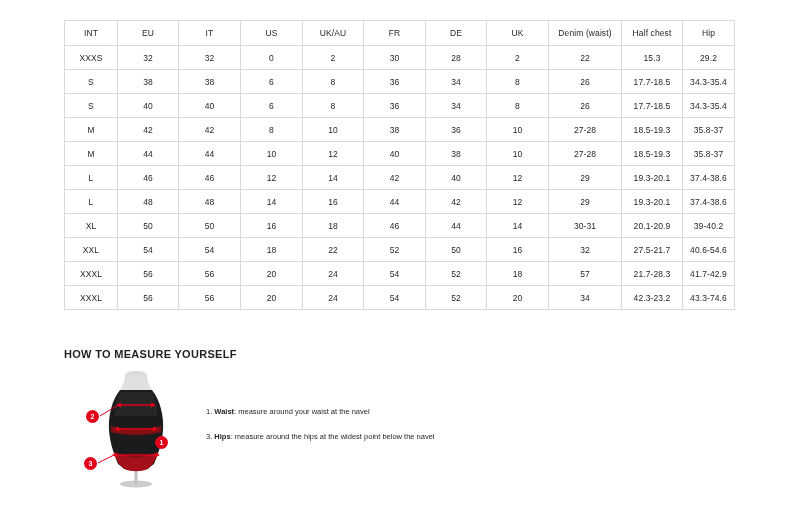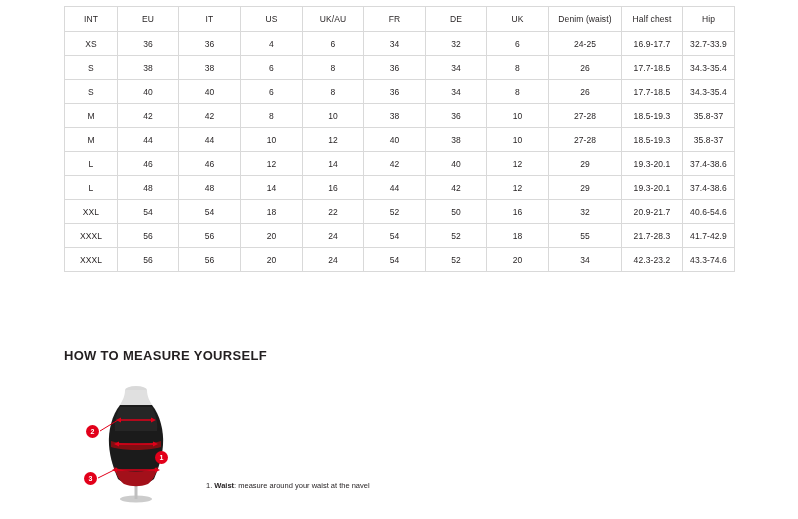--- a/index.html
+++ b/index.html
@@ -17,21 +17,21 @@
   }
   .page {
     position: relative;
     width: 798px;
     height: 519px;
   }
   
   .table-wrap {
     position: absolute;
     left: 64px;
-    top: 6px;
+    top: 20px;
     width: 670px;
   }
   table.size-table {
     border-collapse: collapse;
     width: 670px;
     table-layout: fixed;
   }
   table.size-table td,
   table.size-table th {
     border: 1px solid #d9d9d9;
@@ -64,30 +64,29 @@
     padding-left: 7px;
   }
   
   .measure {
     position: absolute;
     left: 64px;
     top: 348px;
     width: 670px;
   }
   .measure-title {
-    font-size: 13px;
+    font-size: 11px;
     font-weight: bold;
     letter-spacing: 0.3px;
     color: #231f20;
-    margin-bottom: 12px;
   }
   .measure-body {
     position: relative;
     display: flex;
-    align-items: flex-end;
+    align-items: center;
   }
   .figure {
     position: relative;
     width: 130px;
     height: 130px;
     flex: 0 0 130px;
   }
   .notes {
     margin-left: 12px;
     padding-top: 12px;
@@ -149,31 +148,31 @@
           <th>FR</th>
           <th>DE</th>
           <th>UK</th>
           <th class="left-pad">Denim (waist)</th>
           <th class="left-pad">Half chest</th>
           <th class="left-pad">Hip</th>
         </tr>
       </thead>
       <tbody>
         <tr>
-          <td>XS</td>
-          <td>36</td>
-          <td>36</td>
-          <td>4</td>
-          <td>6</td>
-          <td>34</td>
+          <td>XXXS</td>
           <td>32</td>
-          <td>6</td>
-          <td class="left-pad">24-25</td>
-          <td class="left-pad">16.9-17.7</td>
-          <td class="left-pad">32.7-33.9</td>
+          <td>32</td>
+          <td>0</td>
+          <td>2</td>
+          <td>30</td>
+          <td>28</td>
+          <td>2</td>
+          <td class="left-pad">22</td>
+          <td class="left-pad">15.3</td>
+          <td class="left-pad">29.2</td>
         </tr>
         <tr>
           <td>S</td>
           <td>38</td>
           <td>38</td>
           <td>6</td>
           <td>8</td>
           <td>36</td>
           <td>34</td>
           <td>8</td>
@@ -240,42 +239,55 @@
           <td>14</td>
           <td>16</td>
           <td>44</td>
           <td>42</td>
           <td>12</td>
           <td class="left-pad">29</td>
           <td class="left-pad">19.3-20.1</td>
           <td class="left-pad">37.4-38.6</td>
         </tr>
         <tr>
+          <td>XL</td>
+          <td>50</td>
+          <td>50</td>
+          <td>16</td>
+          <td>18</td>
+          <td>46</td>
+          <td>44</td>
+          <td>14</td>
+          <td class="left-pad">30-31</td>
+          <td class="left-pad">20.1-20.9</td>
+          <td class="left-pad">39-40.2</td>
+        </tr>
+        <tr>
           <td>XXL</td>
           <td>54</td>
           <td>54</td>
           <td>18</td>
           <td>22</td>
           <td>52</td>
           <td>50</td>
           <td>16</td>
           <td class="left-pad">32</td>
-          <td class="left-pad">20.9-21.7</td>
+          <td class="left-pad">27.5-21.7</td>
           <td class="left-pad">40.6-54.6</td>
         </tr>
         <tr>
           <td>XXXL</td>
           <td>56</td>
           <td>56</td>
           <td>20</td>
           <td>24</td>
           <td>54</td>
           <td>52</td>
           <td>18</td>
-          <td class="left-pad">55</td>
+          <td class="left-pad">57</td>
           <td class="left-pad">21.7-28.3</td>
           <td class="left-pad">41.7-42.9</td>
         </tr>
         <tr>
           <td>XXXL</td>
           <td>56</td>
           <td>56</td>
           <td>20</td>
           <td>24</td>
           <td>54</td>
@@ -334,18 +346,22 @@
         <div class="badge badge-1">1</div>
         <div class="badge badge-2">2</div>
         <div class="badge badge-3">3</div>
       </div>
 
       <div class="notes">
         <div class="note">
           <span class="num">1.</span>
           <b>Waist</b><span>: measure around your waist at the navel</span>
         </div>
+        <div class="note">
+          <span class="num">3.</span>
+          <b>Hips</b><span>: measure around the hips at the widest point below the navel</span>
+        </div>
       </div>
 
     </div>
   </div>
 
 </div>
 
 </body></html>

